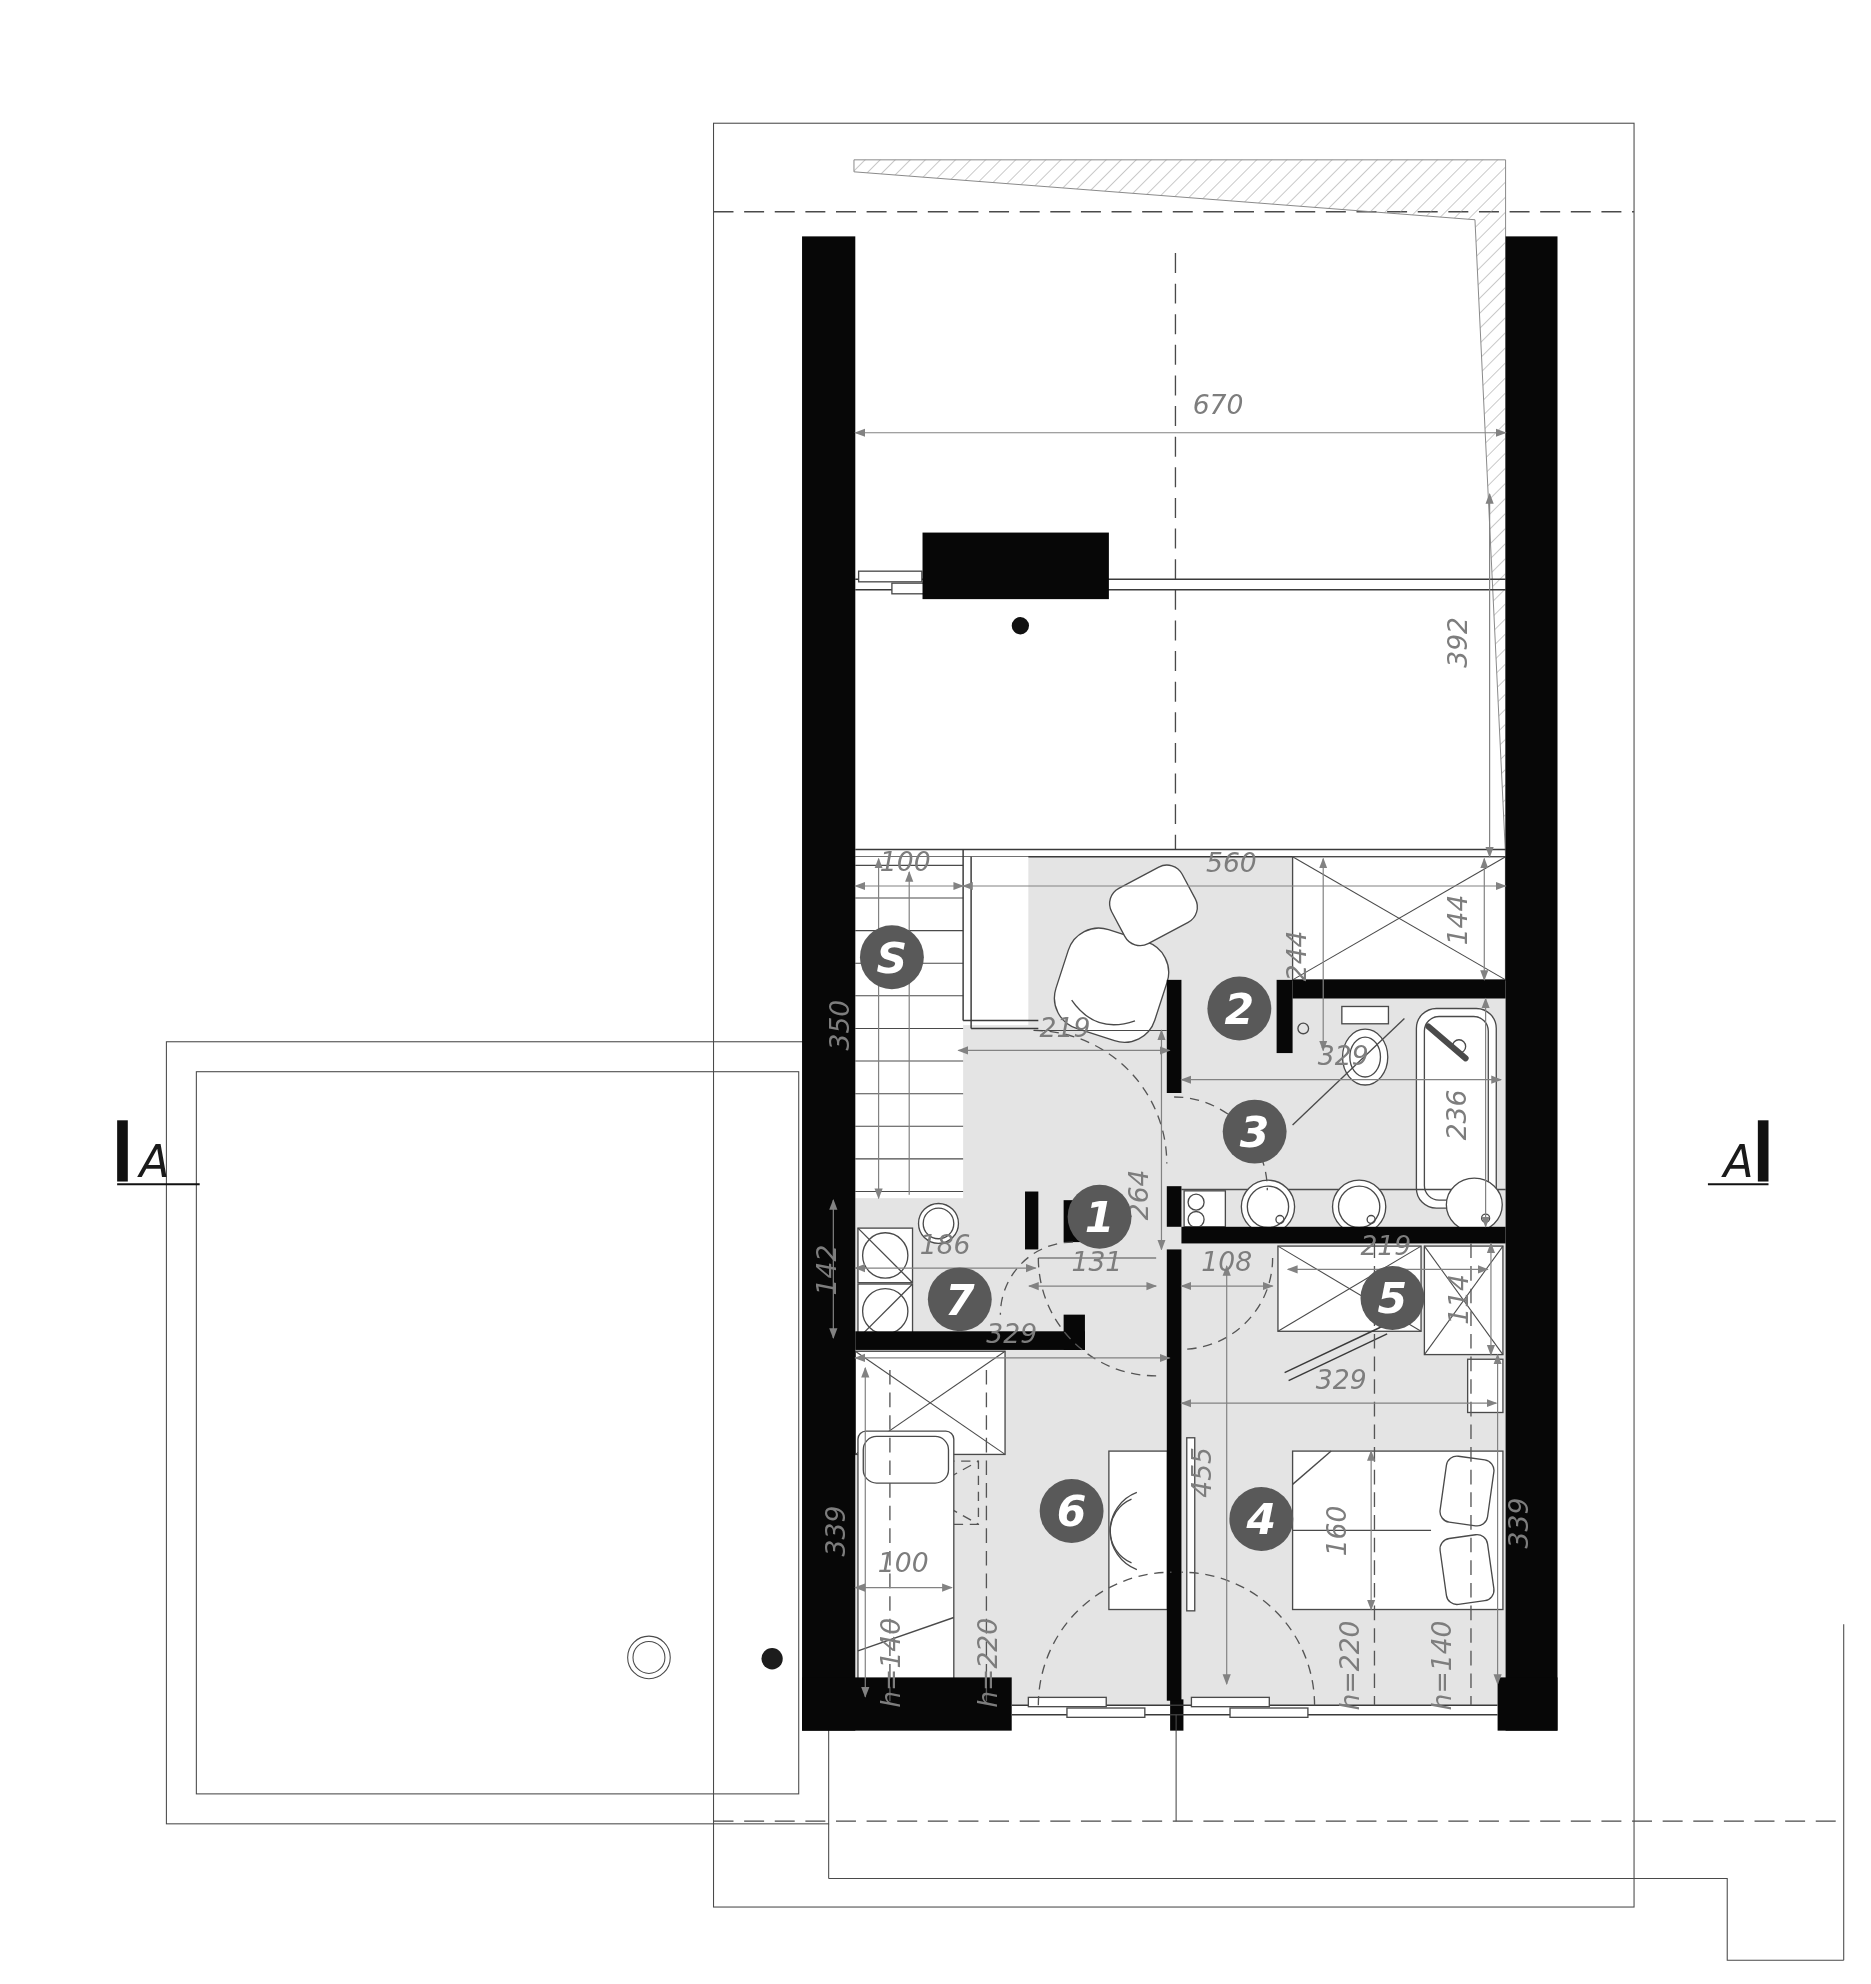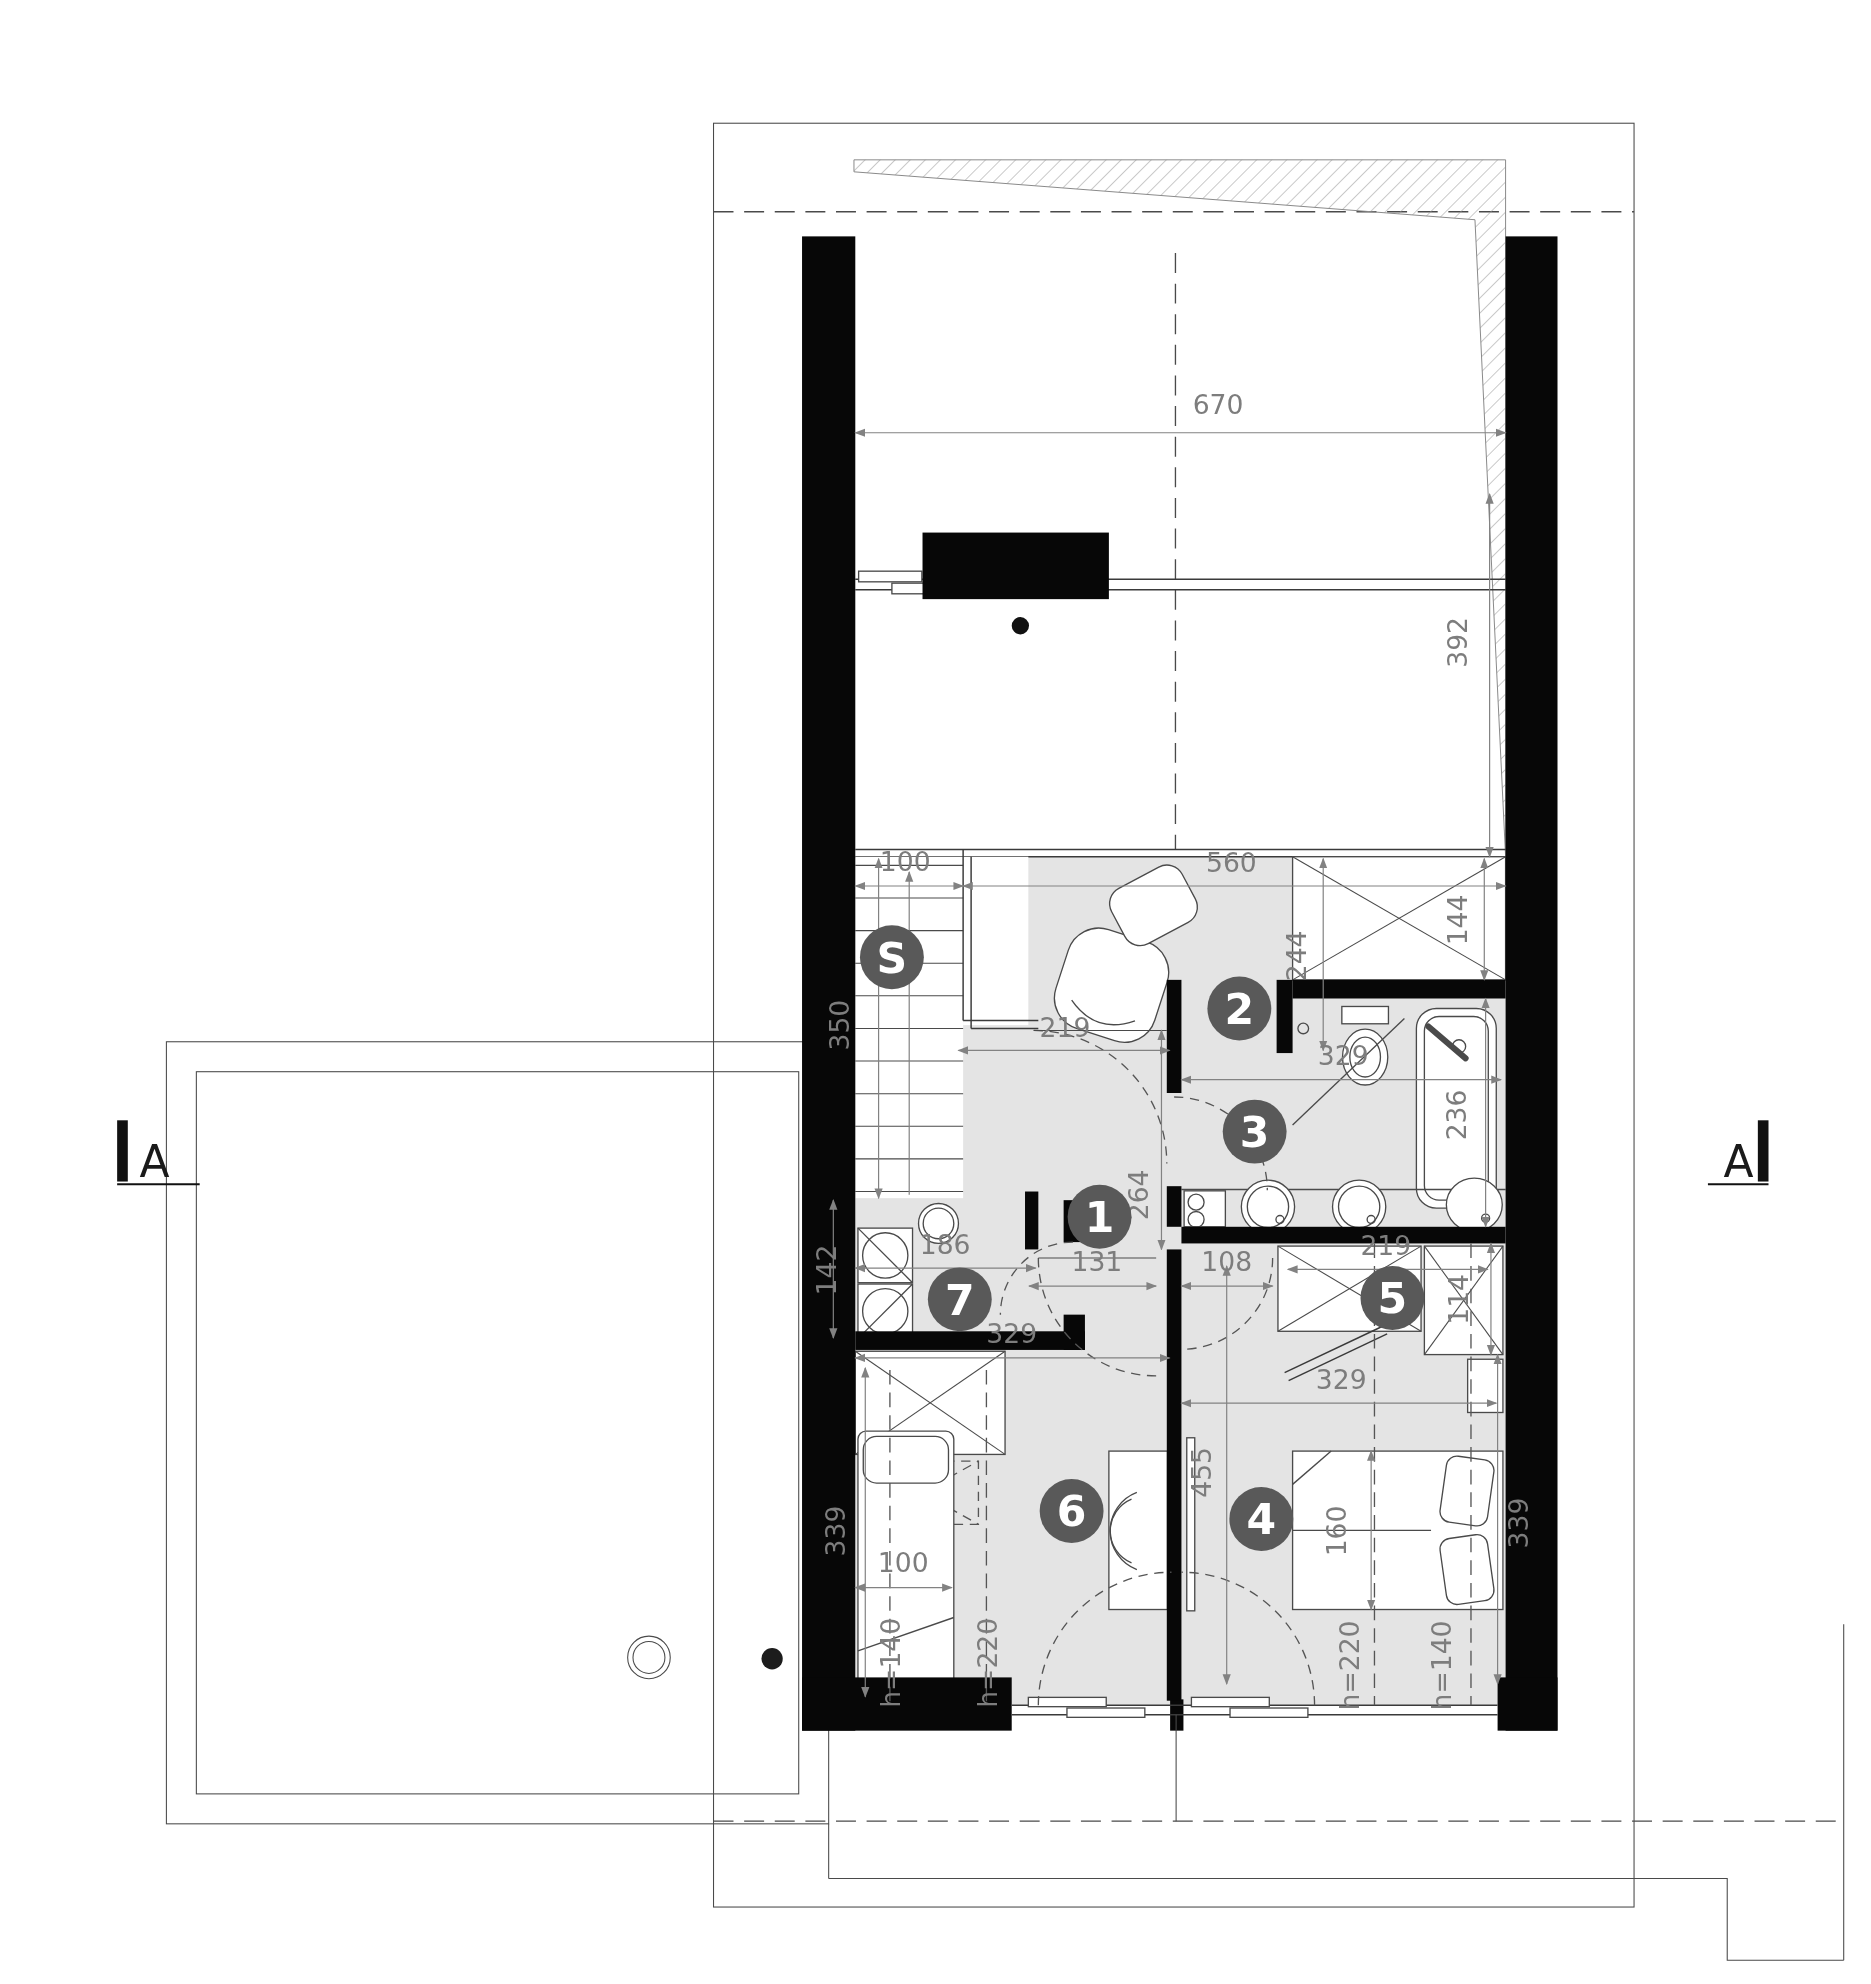--- a/index.html
+++ b/index.html
@@ -1,16 +1,16 @@
 <!DOCTYPE html>
 <html style="font-size:10.7px"><head>
 <meta charset="utf-8">
 <style>
   html,body{margin:0;padding:0;background:#ffffff;}
-  .canvas{position:relative;width:1871px;height:1985px;background:#fff;overflow:hidden;}
+  .canvas{position:relative;width:1871px;height:1985px;background:#fff;overflow:hidden;font-style:italic;}
   svg{position:absolute;left:0;top:0;}
   text{font-family:"DejaVu Sans","Liberation Sans",sans-serif;}
   .dim-text{fill:#7d7d7d;font-size:40px;}
   .badge-text{fill:#ffffff;font-size:64px;font-weight:bold;}
   .marker-text{fill:#1a1a1a;font-size:66px;}
   .thin{stroke:#4a4a4a;stroke-width:1.6;fill:none;}
   .thin2{stroke:#3a3a3a;stroke-width:2.2;fill:none;}
   .dash{stroke:#4a4a4a;stroke-width:2;fill:none;stroke-dasharray:30 16;}
   .dash-small{stroke:#555;stroke-width:2;fill:none;stroke-dasharray:14 10;}
   .knee{stroke:#555;stroke-width:2;fill:none;stroke-dasharray:22 12;}

